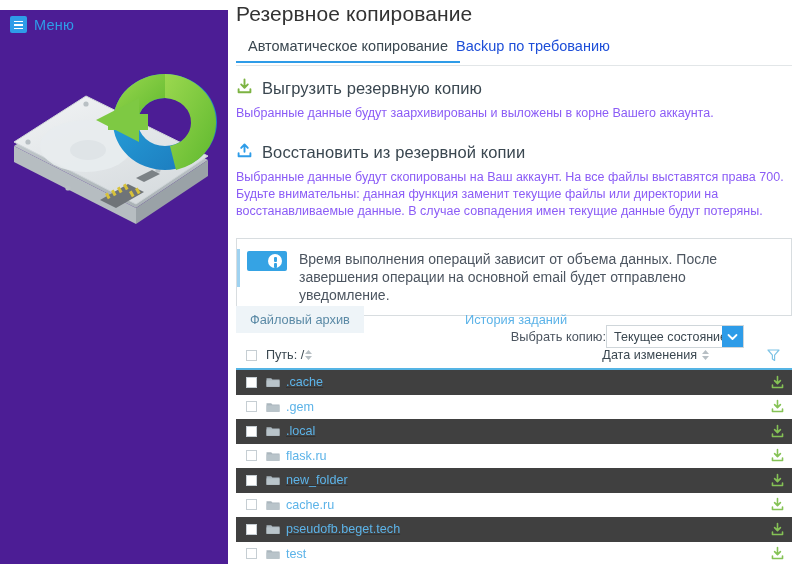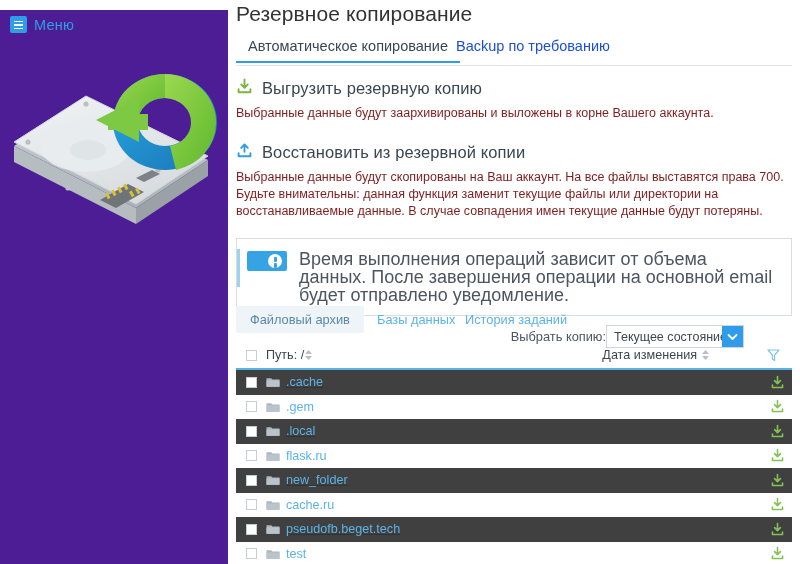--- a/index.html
+++ b/index.html
@@ -114,21 +114,21 @@
     gap: 9px;
     margin-bottom: 6px;
   }
   .section-title {
     font-size: 16.5px;
     color: #3a4750;
     letter-spacing: .1px;
   }
   .section-body {
     font-size: 12.5px;
-    color: #7f1d1d;
+    color: #8b5cf6;
     line-height: 17px;
   }
   #section-download { top: 78px; }
   #section-restore  { top: 142px; }
 
   
   #notice {
     position: absolute;
     left: 8px; top: 238px;
     width: 556px;
@@ -164,21 +164,21 @@
   #notice-icon .dot::after {
     content: "";
     position: absolute;
     left: 5.5px; top: 3px;
     width: 3px; height: 5px;
     background: #35a3e4;
     border-radius: 1px;
     box-shadow: 0 6px 0 0 #35a3e4;
   }
   #notice-text {
-    font-size: 18px;
+    font-size: 14px;
     color: #4c5560;
     line-height: 18px;
   }
 
   
   #subbar {
     position: absolute;
     left: 8px; top: 306px;
     width: 508px;
     height: 28px;
@@ -434,21 +434,20 @@
   <div id="notice">
     <div id="notice-accent"></div>
     <div id="notice-icon">
       <span class="dot"></span>
     </div>
     <div id="notice-text">Время выполнения операций зависит от объема данных. После завершения операции на основной email будет отправлено уведомление.</div>
   </div>
 
   <div id="subbar">
     <div class="subtab active" id="subtab-0">Файловый архив</div>
-    <div class="subtab inactive" id="subtab-1">Базы данных</div>
     <div class="subtab inactive" id="subtab-2">История заданий</div>
 
     <div id="copy-select-wrap">
       <span id="copy-select-label">Выбрать копию:</span>
       <div id="copy-select">
         <span id="copy-select-value">Текущее состояние</span>
         <span id="copy-select-arrow">
           <svg width="11" height="8" viewBox="0 0 11 8" aria-hidden="true">
             <path d="M1.5 2 L5.5 6 L9.5 2" fill="none" stroke="#ffffff" stroke-width="1.8" stroke-linecap="round" stroke-linejoin="round"></path>
           </svg>

